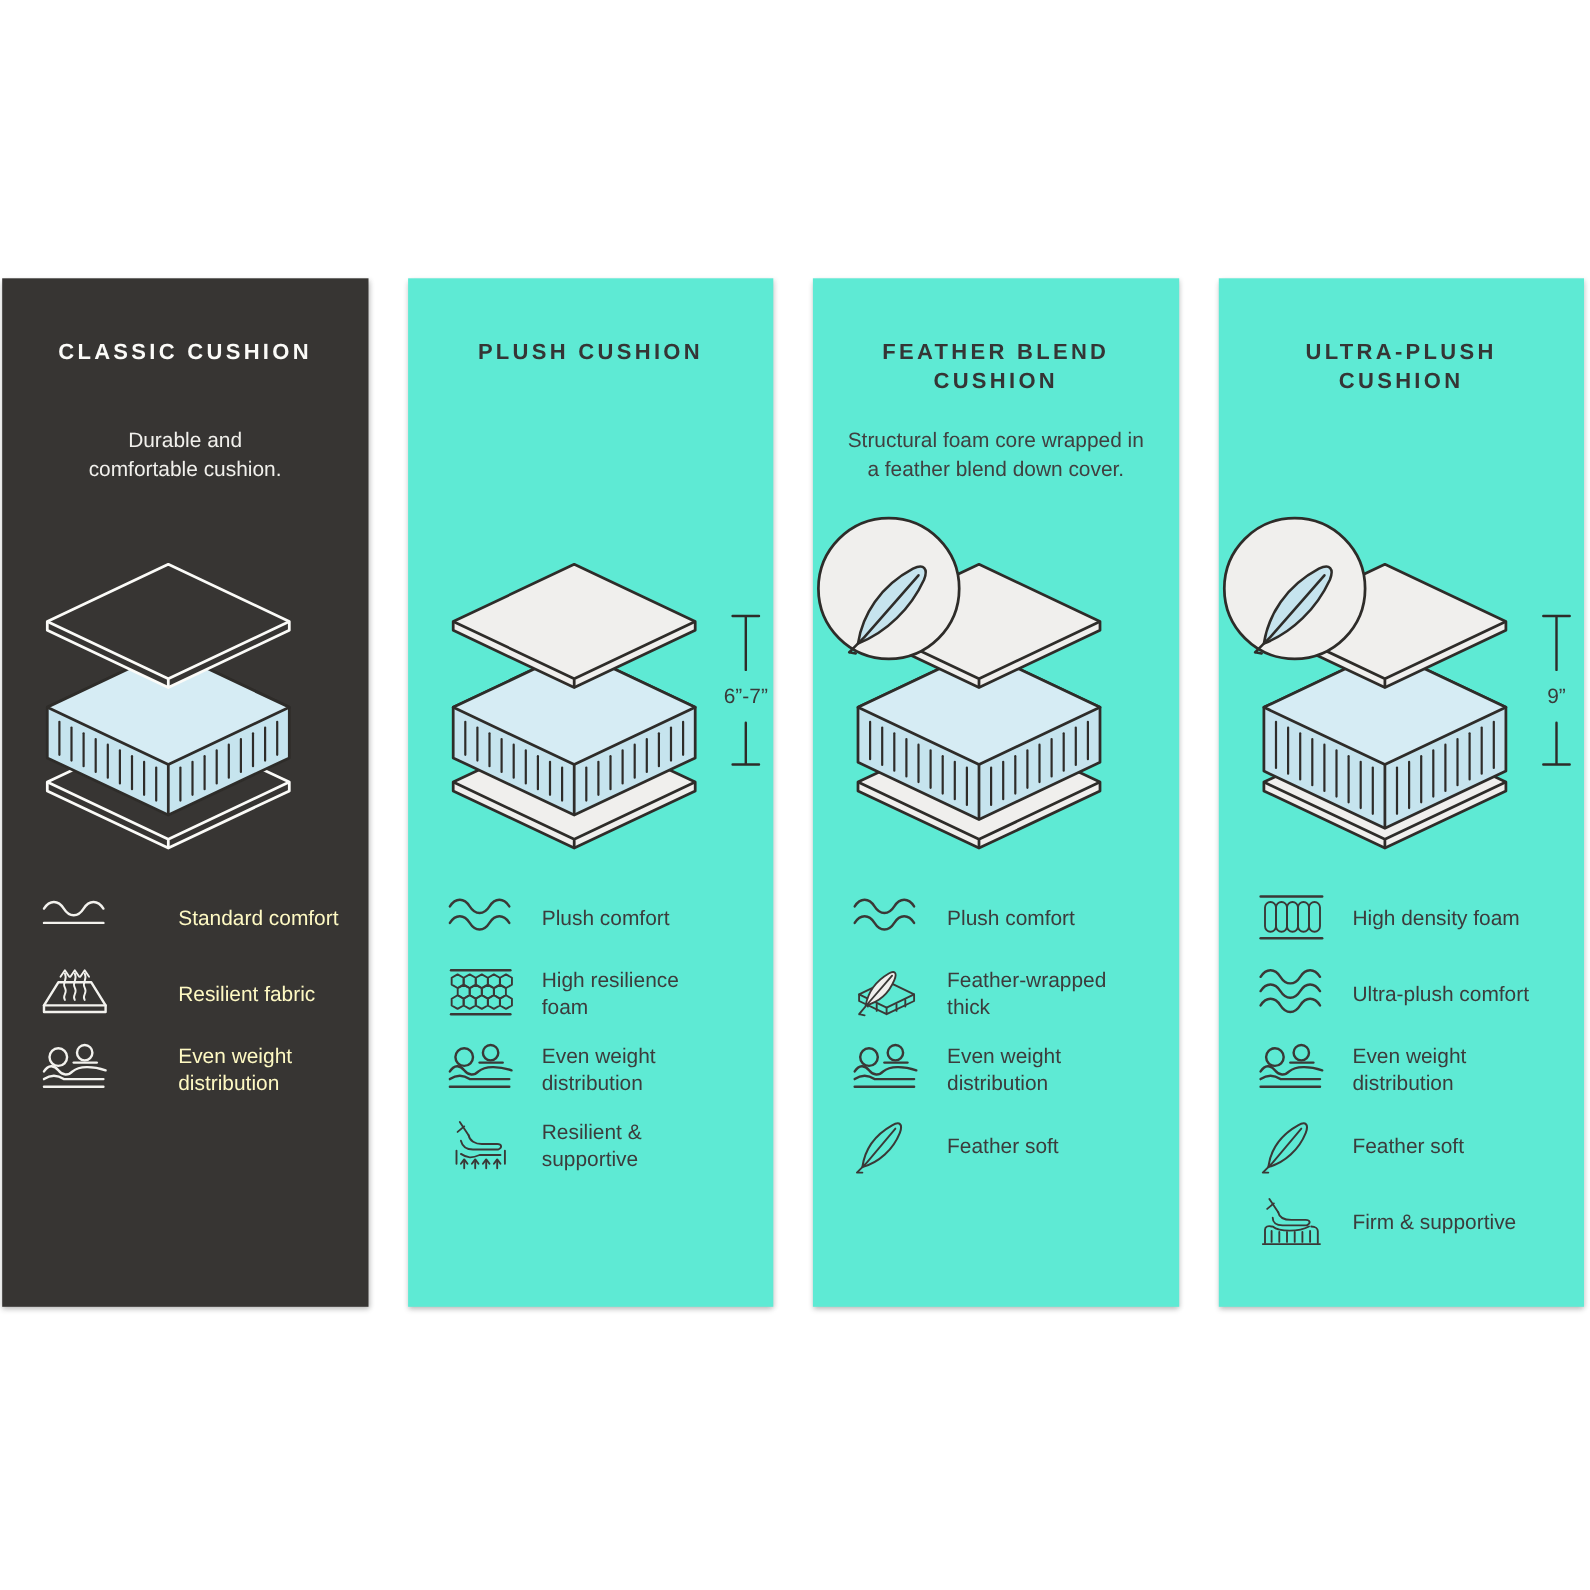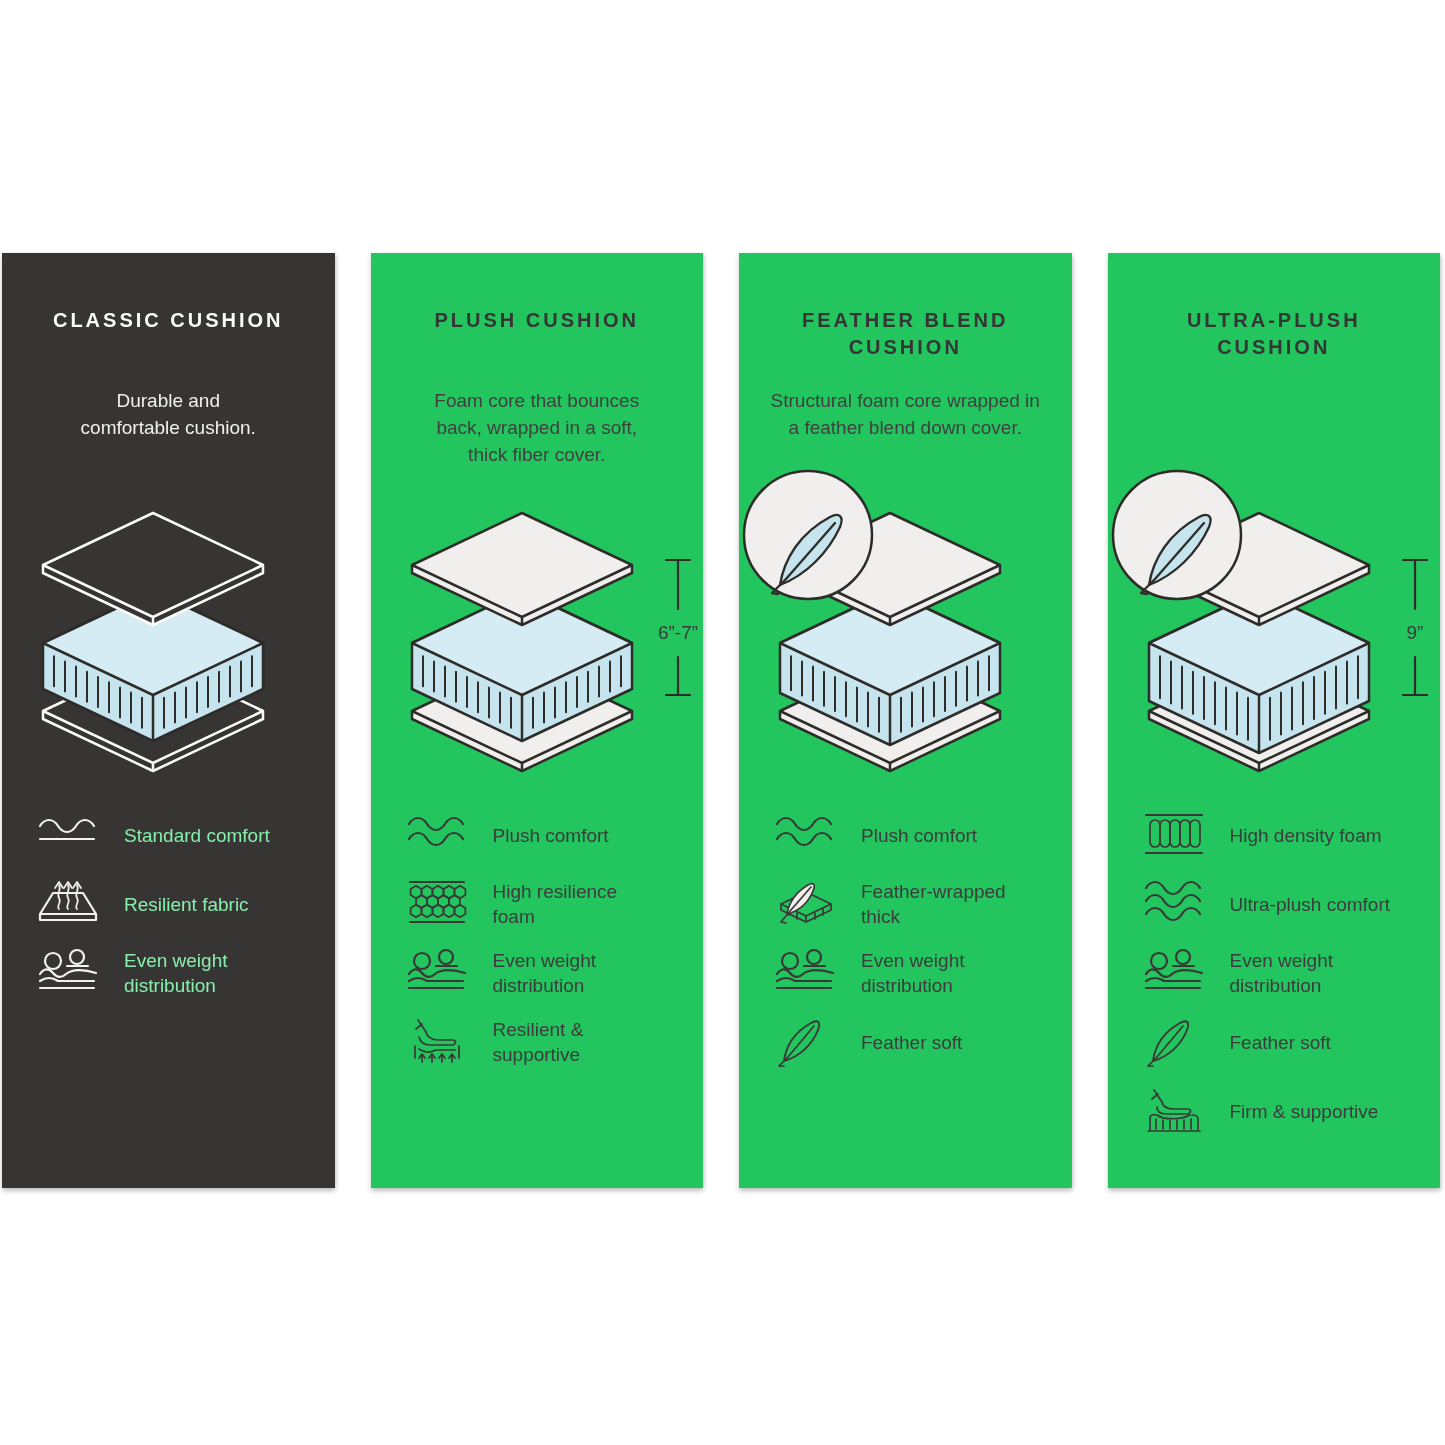--- a/index.html
+++ b/index.html
@@ -1,32 +1,32 @@
 <!DOCTYPE html>
 <html><head>
 <meta charset="utf-8">
 <style>
   html,body{margin:0;padding:0;background:#ffffff;}
   body{width:1445px;height:1445px;position:relative;font-family:"Liberation Sans",sans-serif;overflow:hidden;}
   .stage{position:absolute;top:253px;left:0;width:1445px;height:935px;display:flex;gap:36px;padding:0 5px 0 2px;box-sizing:border-box;}
-  .panel{position:relative;flex:1 1 0;height:935px;background:#22c55e;box-shadow:0 3px 5px rgba(0,0,0,.22),2px 1px 4px rgba(0,0,0,.08);}
+  .panel{position:relative;flex:1 1 0;height:935px;background:#5eead4;box-shadow:0 3px 5px rgba(0,0,0,.22),2px 1px 4px rgba(0,0,0,.08);}
   .panel.dark{background:#373533;}
   .panel-header{position:absolute;top:54px;left:20px;right:20px;text-align:center;}
   .panel-title{margin:0;font-size:20px;font-weight:700;letter-spacing:3px;line-height:27px;min-height:56px;color:#353535;white-space:pre-line;}
   .dark .panel-title{color:#fbfbf8;}
   .panel-desc{margin:24px auto 0;font-size:19px;line-height:27px;color:#404040;white-space:pre-line;}
   .dark .panel-desc{color:#f1f0ec;}
   .diagram{position:absolute;top:252px;left:50%;transform:translateX(-50%);width:330px;height:310px;}
   .diagram svg{overflow:visible;display:block;}
   .features{position:absolute;top:556px;left:34px;right:6px;margin:0;padding:0;list-style:none;display:flex;flex-direction:column;gap:17px;}
   .feature{display:flex;align-items:center;gap:24px;min-height:46px;}
   .f-icon{width:64px;height:52px;flex:0 0 64px;display:flex;align-items:center;justify-content:center;}
   .f-icon svg{overflow:visible;}
   .f-label{font-size:19px;line-height:25px;color:#3c3c3c;white-space:pre-line;max-width:196px;}
-  .dark .f-label{color:#86efac;}
+  .dark .f-label{color:#fef9c3;margin-left:38px;}
   .measure-text{font-family:"Liberation Sans",sans-serif;font-size:19px;fill:#3a3a3a;}
 </style>
 </head>
 <body>
 
 <div class="stage">
 
   <section class="panel dark">
     <header class="panel-header">
       <h2 class="panel-title">CLASSIC CUSHION</h2>
@@ -100,23 +100,20 @@
           </span>
         <span class="f-label">Even weight
 distribution</span>
       </li>
     </ul>
   </section>
 
   <section class="panel">
     <header class="panel-header">
       <h2 class="panel-title">PLUSH CUSHION</h2>
-      <p class="panel-desc">Foam core that bounces
-back, wrapped in a soft,
-thick fiber cover.</p>
     </header>
     <div class="diagram">
         <svg width="330" height="310" viewBox="0 0 330 310" xmlns="http://www.w3.org/2000/svg">
           <path d="M40 206 L150 154 L260 206 L260 214 L150 266 L40 214 Z" fill="#f0efed" stroke="#2e2c29" stroke-width="2.5" stroke-linejoin="round"></path>
           <path d="M40 206 L150 258 L260 206 M150 258 L150 266" fill="none" stroke="#2e2c29" stroke-width="2.5" stroke-linejoin="round"></path>
           <path d="M40 138 L150 86 L260 138 L260 184 L150 236 L40 184 Z" fill="#c6e4ee" stroke="#2e2c29" stroke-width="2.5" stroke-linejoin="round"></path>
            <path d="M40 138 L150 86 L260 138 L150 190 Z" fill="#d6ecf4" stroke="#2e2c29" stroke-width="2.5" stroke-linejoin="round"></path>
            <path d="M150 190 L150 236" fill="none" stroke="#2e2c29" stroke-width="2.5"></path>
           <path d="M51.0 151.2 L51.0 181.2" stroke="#2e2c29" stroke-width="2" stroke-linecap="round"></path>
           <path d="M161.0 192.8 L161.0 222.8" stroke="#2e2c29" stroke-width="2" stroke-linecap="round"></path>

